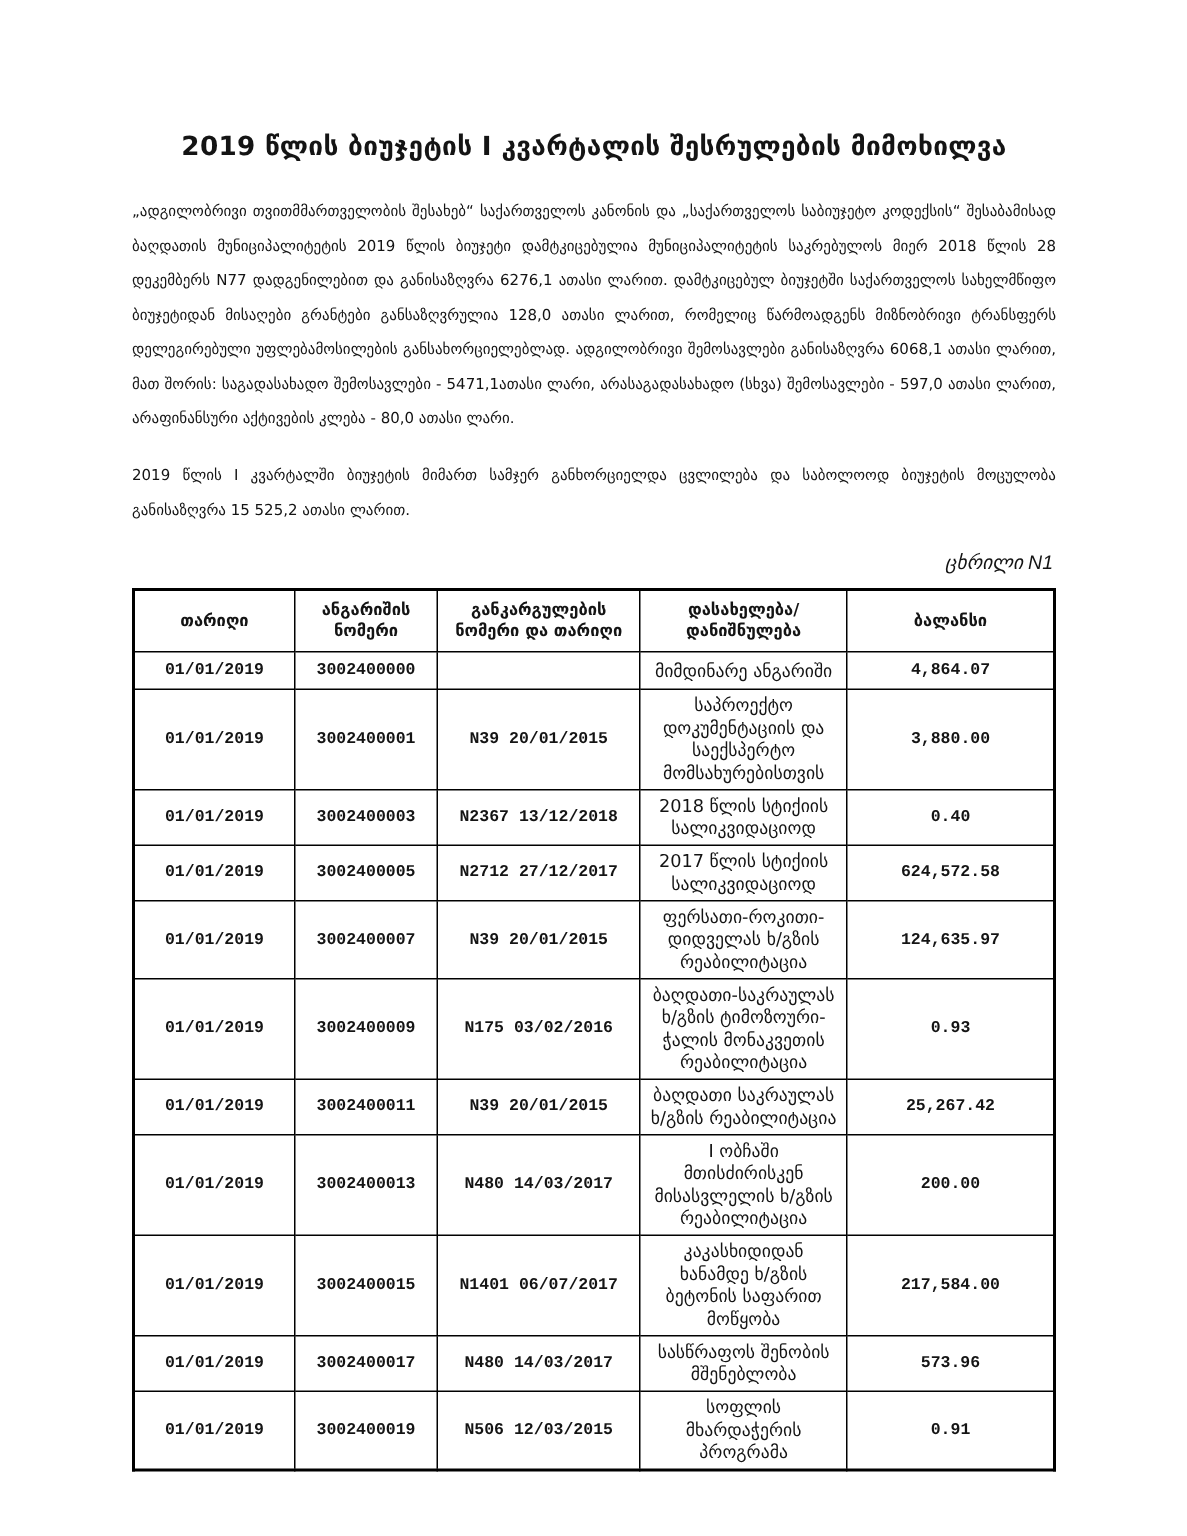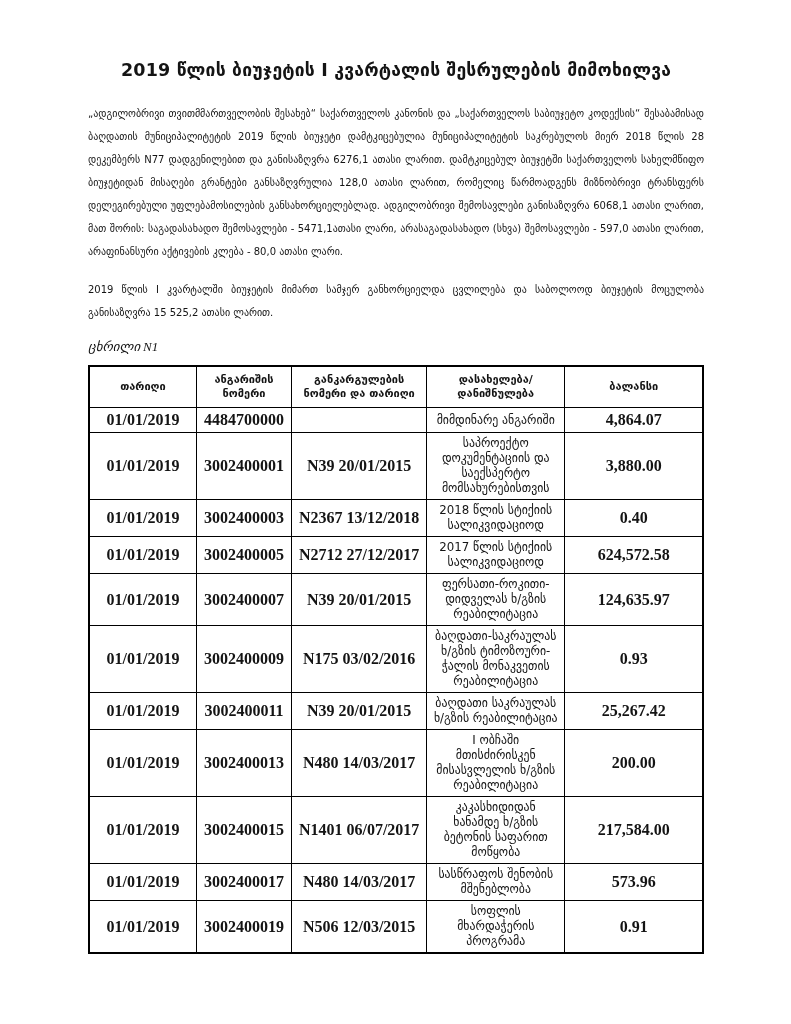--- a/index.html
+++ b/index.html
@@ -9,39 +9,40 @@
   }
   .page {
     position: relative;
     width: 791px;
     height: 1024px;
     background: #ffffff;
     color: #141414;
     font-family: "DejaVu Sans", sans-serif;
     overflow: hidden;
     box-sizing: border-box;
-    padding: 60px 87px 0 88px;
+    padding: 88px 87px 0 88px;
   }
   .doc-title {
     text-align: center;
     font-size: 17.5px;
     font-weight: bold;
     margin: 0 0 22px 0;
     letter-spacing: 0.2px;
   }
   .para {
     font-size: 10px;
     line-height: 23px;
     text-align: justify;
     margin: 0 0 15px 0;
   }
   .table-caption {
+    text-align: right;
     font-style: italic;
     font-size: 13px;
-    font-family: Liberation Serif, serif;
+    font-family: Liberation Sans, sans-serif;
     margin: 14px 2px 10px 0;
   }
   table.budget {
     width: 100%;
     border-collapse: collapse;
     border: 2px solid #000;
     table-layout: fixed;
   }
   table.budget th,
   table.budget td {
@@ -51,23 +52,23 @@
     padding: 3px 5px;
     overflow: hidden;
   }
   table.budget th {
     font-size: 11px;
     font-weight: bold;
     line-height: 14px;
     height: 34px;
   }
   td.num {
-    font-family: Liberation Serif, serif;
+    font-family: Liberation Mono, monospace;
     font-weight: bold;
-    font-size: 16px;
+    font-size: 11px;
     white-space: nowrap;
   }
   td.desc {
     font-size: 11.8px;
     line-height: 15px;
     padding: 4px 8px;
   }
   tr.r-short td { height: 18px; }
 </style>
 </head>
@@ -95,21 +96,21 @@
         <th>თარიღი</th>
         <th>ანგარიშის ნომერი</th>
         <th>განკარგულების ნომერი და თარიღი</th>
         <th>დასახელება/დანიშნულება</th>
         <th>ბალანსი</th>
       </tr>
     </thead>
     <tbody>
       <tr class="r-short">
         <td class="num">01/01/2019</td>
-        <td class="num">4484700000</td>
+        <td class="num">3002400000</td>
         <td class="num"></td>
         <td class="desc">მიმდინარე ანგარიში</td>
         <td class="num">4,864.07</td>
       </tr>
       <tr>
         <td class="num">01/01/2019</td>
         <td class="num">3002400001</td>
         <td class="num">N39  20/01/2015</td>
         <td class="desc">საპროექტო დოკუმენტაციის და საექსპერტო მომსახურებისთვის</td>
         <td class="num">3,880.00</td>

